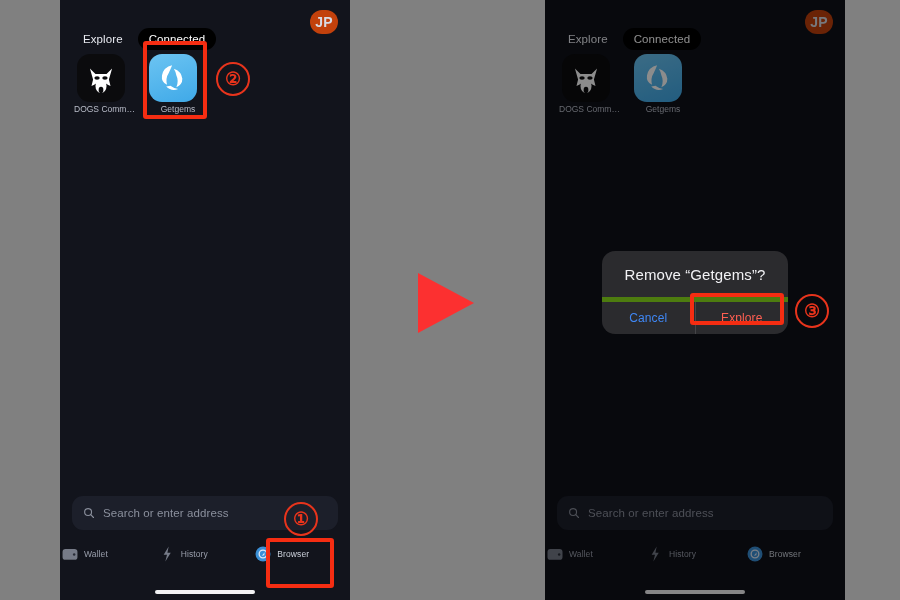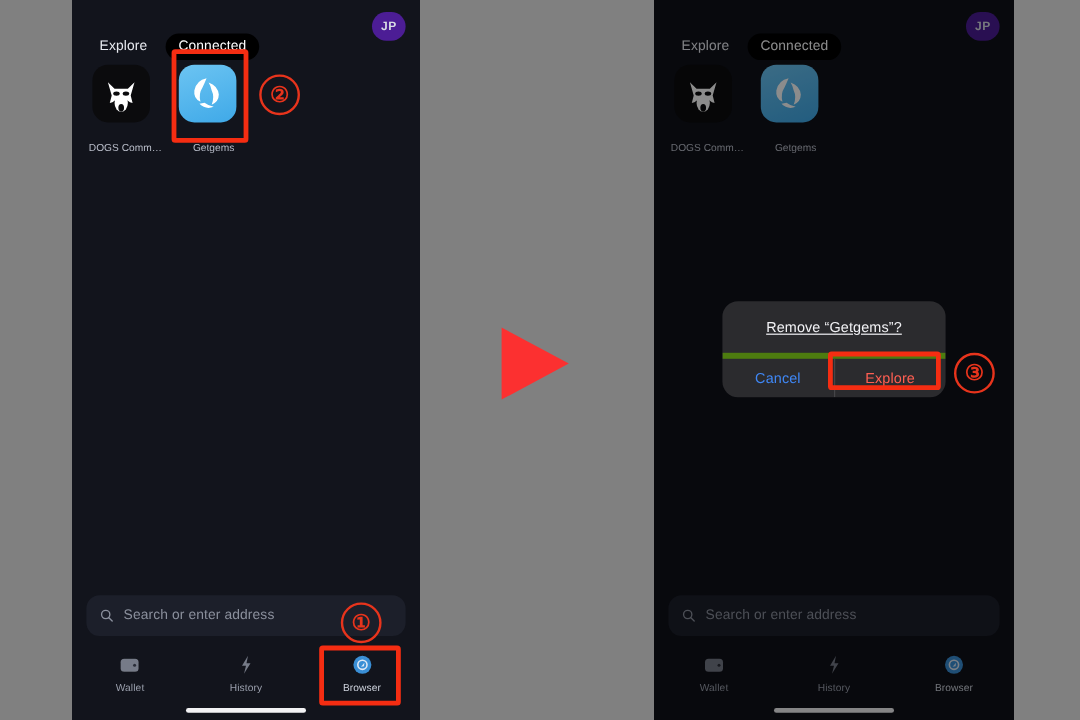--- a/index.html
+++ b/index.html
@@ -70,23 +70,23 @@
     background: #000000;
     color: #ffffff;
   }
   .avatar-pill {
     position: absolute;
     right: 12px;
     top: 10px;
     width: 28px;
     height: 24px;
     border-radius: 12px;
-    background: #4c1d95;
+    background: #c2410c;
     color: #d8dbe4;
-    font-size: 10px;
+    font-size: 14px;
     font-weight: bold;
     display: flex;
     align-items: center;
     justify-content: center;
     letter-spacing: 0.3px;
   }
 
   
   .app-grid {
     display: flex;
@@ -107,21 +107,21 @@
     height: 48px;
     border-radius: 13px;
     display: flex;
     align-items: center;
     justify-content: center;
     overflow: hidden;
   }
   .app-icon.dogs { background: #0b0b0d; }
   .app-icon.gems { background: linear-gradient(160deg,#6cc4f2 0%,#3fa9e8 100%); }
   .app-label {
-    margin-top: 16px;
+    margin-top: 2px;
     font-size: 8.5px;
     color: #b9bdc9;
     max-width: 64px;
     text-align: center;
     white-space: nowrap;
     overflow: hidden;
     text-overflow: ellipsis;
     padding-left: 10px;
   }
 
@@ -150,21 +150,21 @@
   .bottomnav {
     height: 56px;
     display: flex;
     align-items: flex-start;
     padding-top: 4px;
     position: relative;
   }
   .nav-item {
     flex: 1;
     display: flex;
-    flex-direction: column;
+    flex-direction: row;
     align-items: center;
     gap: 4px;
   }
   .nav-label {
     font-size: 8.5px;
     color: #9a9fac;
     letter-spacing: 0.1px;
   }
   .nav-item.active .nav-label { color: #cdd2dc; }
   .home-indicator {
@@ -186,24 +186,23 @@
     transform: translateX(-50%);
     top: 251px;
     width: 186px;
     background: #2b2b2e;
     border-radius: 13px;
     overflow: hidden;
   }
   .dialog-title {
     text-align: center;
     color: #f2f2f5;
-    font-size: 12px;
+    font-size: 15px;
     padding: 15px 10px 14px 10px;
     letter-spacing: 0.1px;
-    text-decoration: underline;
   }
   .dialog-actions {
     display: flex;
     border-top: 5px solid #4d7c0f;
   }
   .dialog-btn {
     flex: 1;
     text-align: center;
     padding: 9px 0;
     font-size: 12px;

